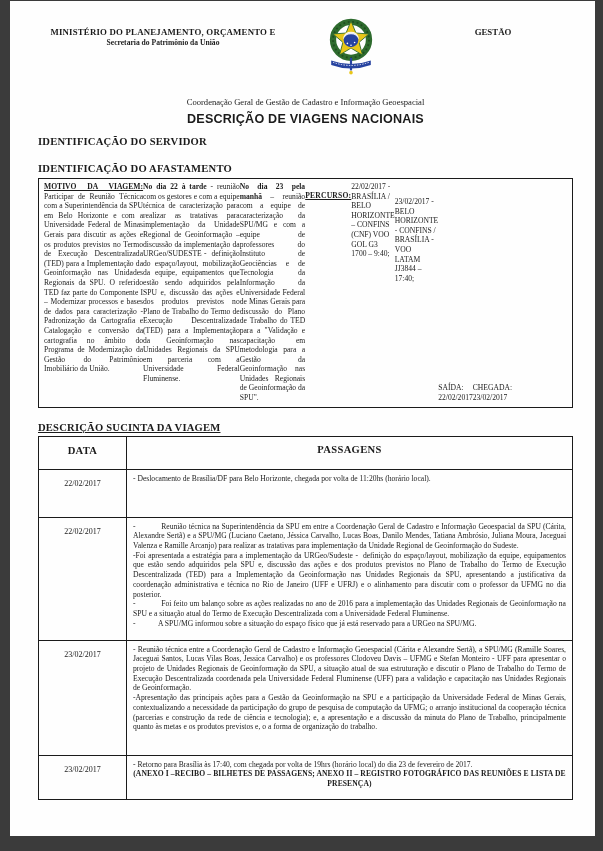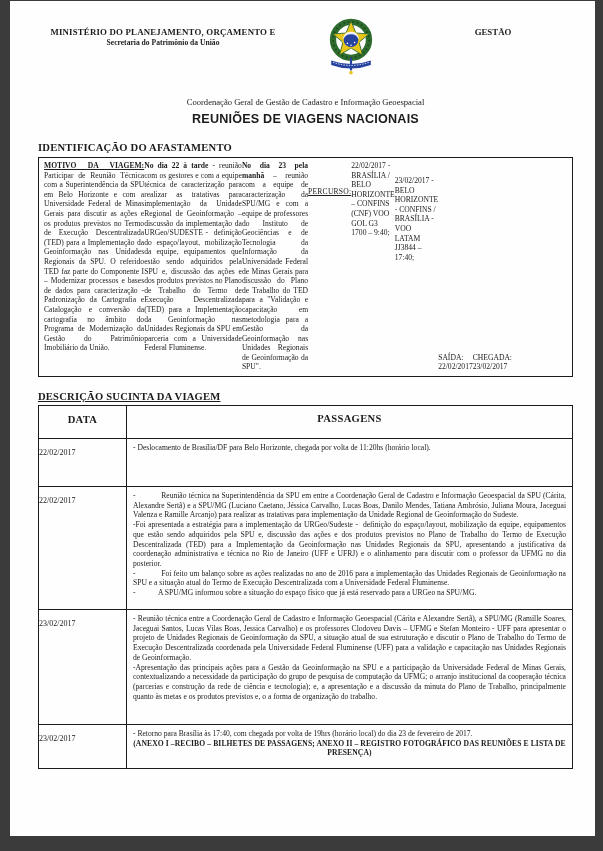--- a/index.html
+++ b/index.html
@@ -43,30 +43,30 @@
   .afast-box {
     border:1.2px solid #1b1b1b; box-sizing:border-box;
     margin-top:4px; padding:3px 5px 4px 5px;
     font-size:7.6px; line-height:9.6px;
     min-height:191px; display:flex; flex-direction:row;
   }
   .para { text-align:justify; white-space:pre-wrap; }
   .lbl-strong { font-weight:bold; text-decoration:underline; }
   .lbl-bold { font-weight:bold; }
   .agenda-label { margin-top:9px; }
-  .percurso-label { margin-top:26px; font-weight:normal; text-decoration:underline; letter-spacing:0.2px; }
+  .percurso-label { margin-top:9px; font-weight:bold; text-decoration:underline; letter-spacing:0.2px; }
   .percurso-line2 { margin-top:15px; }
   .saida-row { margin-top:auto; display:flex; padding-right:55px; }
   
   .trip-table { border:1.5px solid #1b1b1b; margin-top:3px; }
   .trow { display:flex; border-top:1px solid #1b1b1b; }
   .trow.first { border-top:none; }
   .cell-date {
     width:88px; flex:none; border-right:1px solid #1b1b1b;
-    box-sizing:border-box; font-size:8px; padding-top:9px;
+    text-align:center; box-sizing:border-box; font-size:8px; padding-top:9px;
   }
   .cell-act { flex:1; box-sizing:border-box; padding:4px 6px; font-size:7.6px; line-height:9.7px; }
   .thead .cell-date, .thead .cell-act {
     font-weight:bold; font-size:10.6px; text-align:center; padding:8px 0 7px 0; letter-spacing:0.3px;
   }
   .annex-line { font-weight:bold; text-align:center; margin-top:0px; letter-spacing:0.1px; }
   .mh-h  { min-height:32px; }
   .mh-r1 { min-height:47px; }
   .mh-r2 { min-height:122px; }
   .mh-r3 { min-height:114px; }
@@ -100,22 +100,23 @@
         <circle cx="30" cy="63.5" r="2" fill="#e8c619"></circle>
 
         <path d="M8 50 Q30 58 52 50 L52 55 Q30 63 8 55 Z" fill="#2743a0"></path>
         <path d="M10 52 Q30 59 50 52" stroke="#ffffff" stroke-width="1" fill="none" stroke-dasharray="1.5 1.5"></path>
       </svg>
     </div>
     <div class="gestao">GESTÃO</div>
   </div>
 
   <div class="org-unit">Coordenação Geral de Gestão de Cadastro e Informação Geoespacial</div>
-  <div class="doc-title">REUNIÕES DE VIAGENS NACIONAIS</div>
+  <div class="doc-title">DESCRIÇÃO DE VIAGENS NACIONAIS</div>
 
+  <div class="sec-heading">IDENTIFICAÇÃO DO SERVIDOR</div>
 
   <div class="sec-heading" style="margin-top:16px;">IDENTIFICAÇÃO DO AFASTAMENTO</div>
   <div class="afast-box">
     <div class="para"><span class="lbl-strong">MOTIVO DA VIAGEM:</span><span> Participar de Reunião Técnica com a Superintendência da SPU em Belo Horizonte e com a Universidade Federal de Minas Gerais para discutir as ações e os produtos previstos no Termo de Execução Descentralizada (TED) para a Implementação da Geoinformação nas Unidades Regionais da SPU. O referido TED faz parte do Componente I – Modernizar processos e bases de dados para caracterização - Padronização da Cartografia e Catalogação e conversão da cartografia no âmbito do Programa de Modernização da Gestão do Patrimônio Imobiliário da União.</span></div>
 
     <div class="para"><span class="lbl-bold">No dia 22 à tarde</span><span> - reunião com os gestores e com a equipe técnica de caracterização para realizar as tratativas para implementação da Unidade Regional de Geoinformação – discussão da implementação da URGeo/SUDESTE -  definição do espaço/layout, mobilização da equipe, equipamentos que estão sendo adquiridos pela SPU e, discussão das ações e dos produtos previstos no Plano de Trabalho do Termo de Execução Descentralizada (TED) para a Implementação da Geoinformação nas Unidades Regionais da SPU em parceria com a Universidade Federal Fluminense.</span></div>
     <div class="para"><span class="lbl-bold">No dia 23 pela manhã</span><span> – reunião com a equipe de caracterização da SPU/MG e com a equipe de professores do Instituto de Geociências e de Tecnologia da Informação da Universidade Federal de Minas Gerais para discussão do Plano de Trabalho do TED para a "Validação e capacitação em metodologia para a Gestão da Geoinformação nas Unidades Regionais de Geoinformação da SPU".</span></div>
 
     <div class="percurso-label">PERCURSO:</div>
     <div>22/02/2017 -  BRASÍLIA / BELO HORIZONTE – CONFINS (CNF)  VOO GOL G3 1700 – 9:40;</div>

